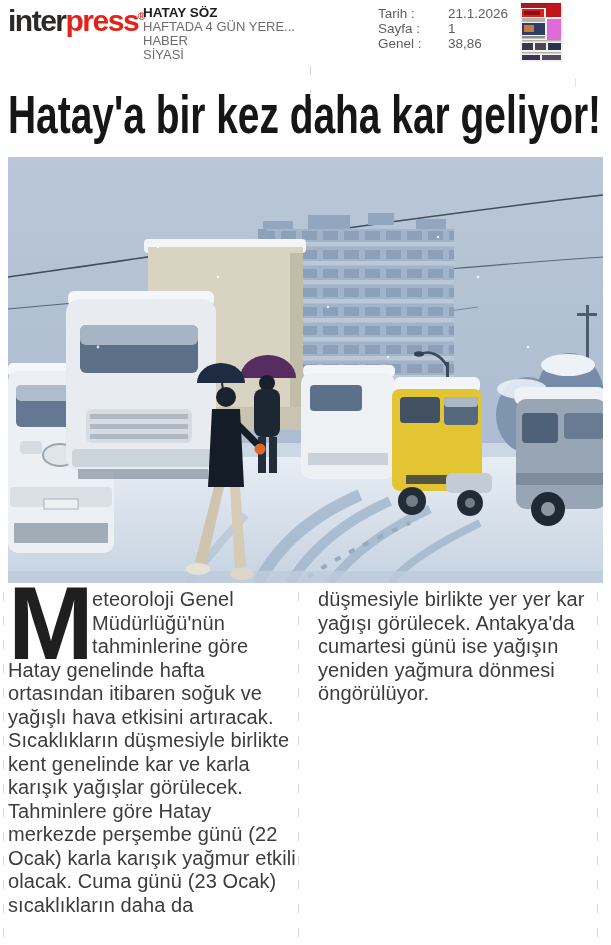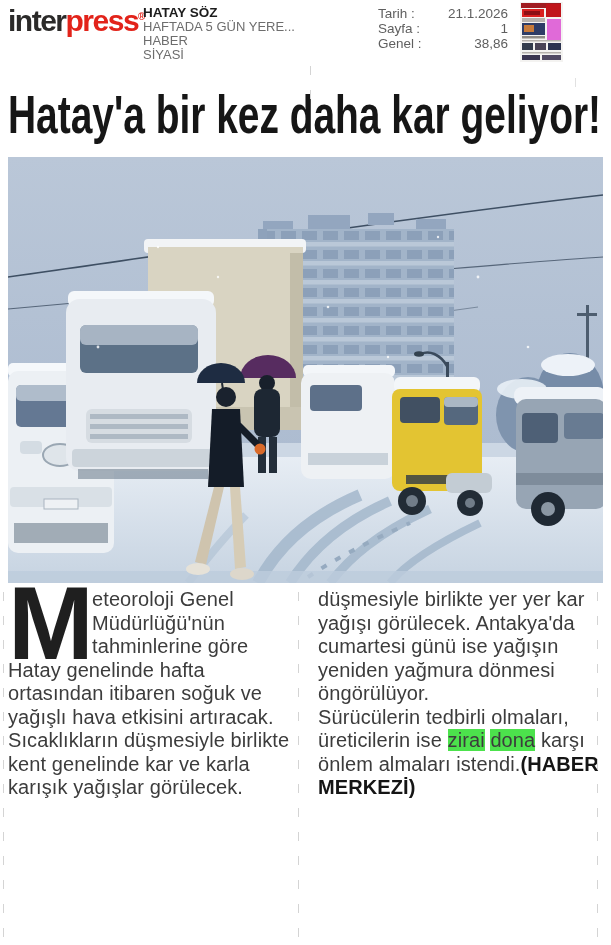--- a/index.html
+++ b/index.html
@@ -7,21 +7,21 @@
         font-family:"Liberation Sans",sans-serif;-webkit-font-smoothing:antialiased;}
 
   
   .ip-logo{position:absolute;left:8px;top:0;font-size:30px;font-weight:bold;
            letter-spacing:-1.5px;color:#2b2a29;line-height:34px;}
   .ip-logo .press{color:#e2231a;}
   .ip-logo .reg{font-size:10px;color:#e2231a;vertical-align:super;letter-spacing:0;}
   .pub{position:absolute;left:143px;top:6px;font-size:13px;line-height:14px;color:#6d6d6d;}
   .pub .name{font-weight:bold;color:#1c1c1c;font-size:13.5px;}
   .meta{position:absolute;left:378px;top:6px;font-size:13.5px;line-height:15px;color:#5f5f5f;}
-  .meta .row{display:flex;justify-content:space-between;}
+  .meta .row{display:flex;}
   .meta .label{width:56px;}
   .meta .value{margin-left:14px;}
   .thumb{position:absolute;left:520px;top:2px;width:43px;height:60px;}
 
   
   .headline{position:absolute;left:8px;top:86px;width:595px;height:58px;}
 
   
   .photo{position:absolute;left:8px;top:157px;width:595px;height:426px;}
 
@@ -48,21 +48,21 @@
 </head>
 <body>
 
 <div class="page">
 
   <div>
     <div class="ip-logo"><span>inter</span><span class="press">press</span><span class="reg">®</span></div>
 
     <div class="pub">
       <div class="name">HATAY SÖZ</div>
-      <div>HAFTADA 5 GÜN YERE...</div>
+      <div>HAFTADA 4 GÜN YERE...</div>
       <div>HABER</div>
       <div>SİYASİ</div>
     </div>
 
     <div class="meta">
       <div class="row">
         <span class="label">Tarih :</span>
         <span class="value">21.1.2026</span>
       </div>
       <div class="row">
@@ -266,28 +266,25 @@
         <circle cx="210" cy="120" r="1.2"></circle>
       <circle cx="520" cy="190" r="1.3"></circle>
         <circle cx="380" cy="200" r="1.2"></circle>
       <circle cx="150" cy="90" r="1.2"></circle>
         <circle cx="430" cy="80" r="1.2"></circle>
     </g>
   </svg>
 
   <div class="col col-left">
     <p><span class="dropcap">M</span><span>eteoroloji Genel Müdürlüğü'nün tahminlerine göre Hatay genelinde hafta ortasından itibaren soğuk ve yağışlı hava etkisini artıracak. Sıcaklıkların düşmesiyle birlikte kent genelinde kar ve karla karışık yağışlar görülecek.</span></p>
+    <p>Tahminlere göre Hatay merkezde perşembe günü (22 Ocak) karla karışık yağmur etkili olacak. Cuma günü (23 Ocak) sıcaklıkların daha da</p>
   </div>
 
   <div class="col col-right">
     <p>düşmesiyle birlikte yer yer kar yağışı görülecek. Antakya'da cumartesi günü ise yağışın yeniden yağmura dönmesi öngörülüyor.</p>
-    <p><span>Sürücülerin tedbirli olmaları, üreticilerin ise</span>
-      <span class="hl">zirai</span>
-      <span class="hl">dona</span>
-      <span>karşı önlem almaları istendi.</span><span class="byline">(HABER MERKEZİ)</span></p>
   </div>
 
   <div class="vline vl-left"></div>
   <div class="vline vl-mid"></div>
   <div class="vline vl-right"></div>
   <div class="vline vl-top1"></div>
   <div class="vline vl-top2"></div>
 
 </div>
 

